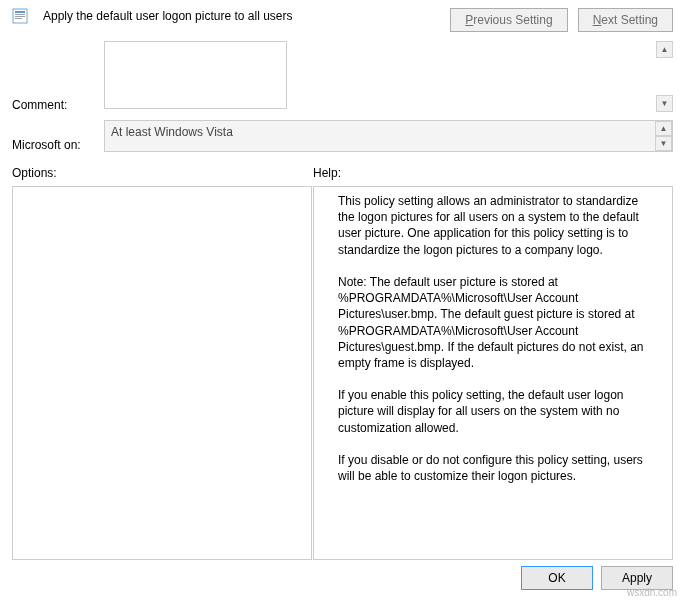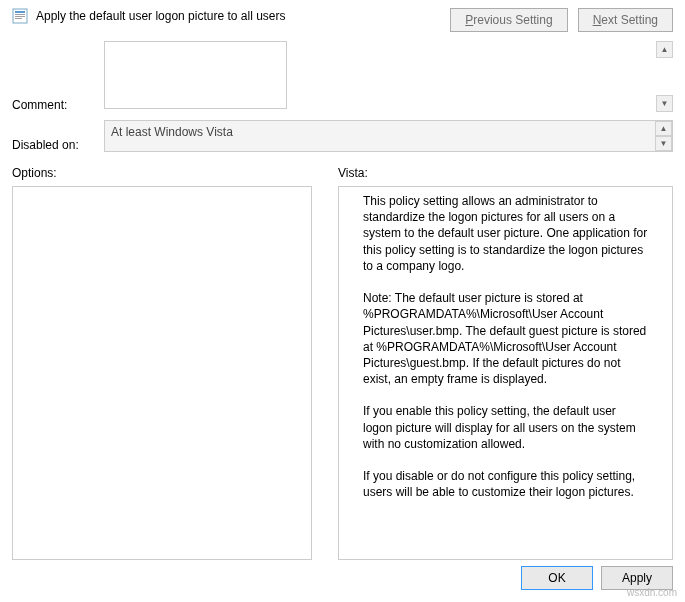--- a/index.html
+++ b/index.html
@@ -25,20 +25,21 @@
       gap: 8px;
       margin-bottom: 6px;
     }
     .title-icon {
       width: 16px;
       height: 16px;
       flex-shrink: 0;
     }
     .title-text {
       font-size: 12px;
+      margin-left: 7px;
     }
     .nav-buttons {
       display: flex;
       justify-content: flex-end;
       gap: 10px;
       margin-top: -22px;
       margin-bottom: 9px;
     }
     .btn {
       border: 1px solid #adadad;
@@ -123,21 +124,21 @@
       border: 1px solid #d0d0d0;
       font-size: 8px;
       color: #606060;
       display: flex;
       align-items: center;
       justify-content: center;
       cursor: pointer;
     }
     .middle {
       display: flex;
-      gap: 26px;
+      gap: 1px;
       flex: 1;
       min-height: 0;
       margin-bottom: 6px;
     }
     .col {
       display: flex;
       flex-direction: column;
       flex: 1;
       min-height: 0;
     }
@@ -207,39 +208,39 @@
         <div class="field-label">Comment:</div>
         <div class="textbox-wrap">
           <textarea class="textbox comment-box" style=""></textarea>
           <div class="scroll-arrows">
             <div class="scroll-btn">▲</div>
             <div class="scroll-btn">▼</div>
           </div>
         </div>
       </div>
       <div class="field-row">
-        <div class="field-label">Disabled on:</div>
+        <div class="field-label">Microsoft on:</div>
         <div class="supported-box">
           <span>At least Windows Vista</span>
           <div class="scroll-arrows">
             <div class="scroll-btn">▲</div>
             <div class="scroll-btn">▼</div>
           </div>
         </div>
       </div>
     </div>
   </div>
 
   <div class="middle">
     <div class="col options-col">
       <div class="col-label">Options:</div>
       <div class="panel"></div>
     </div>
     <div class="col">
-      <div class="col-label">Vista:</div>
+      <div class="col-label">Help:</div>
       <div class="panel">This policy setting allows an administrator to standardize the logon pictures for all users on a system to the default user picture. One application for this policy setting is to standardize the logon pictures to a company logo.
 
 Note: The default user picture is stored at %PROGRAMDATA%\Microsoft\User Account Pictures\user.bmp. The default guest picture is stored at %PROGRAMDATA%\Microsoft\User Account Pictures\guest.bmp. If the default pictures do not exist, an empty frame is displayed.
 
 If you enable this policy setting, the default user logon picture will display for all users on the system with no customization allowed.
 
 If you disable or do not configure this policy setting, users will be able to customize their logon pictures.</div>
     </div>
   </div>
 

